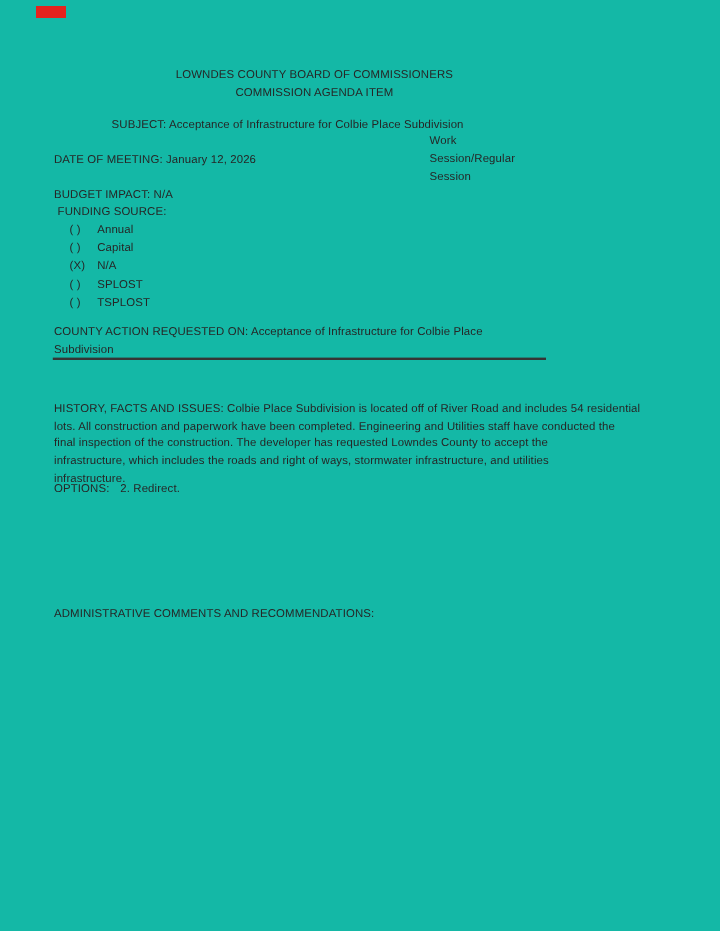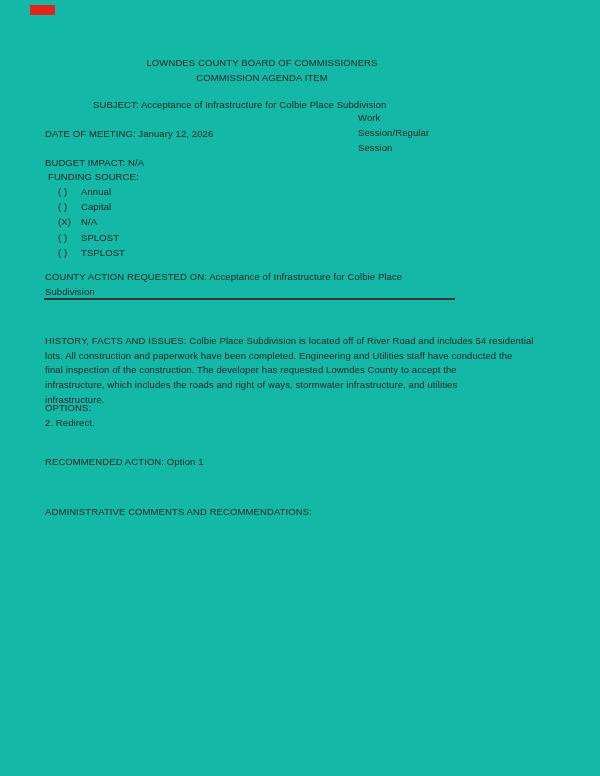--- a/index.html
+++ b/index.html
@@ -48,21 +48,21 @@
   }
   .county-action{ left: 45px;  top: 269px; line-height: 15.2px; }
   .rule {
     left: 44px;
     top: 298px;
     width: 411px;
     height: 2px;
     background: #353535;
   }
   .history      { left: 45px;  top: 306px; line-height: 14.7px; margin-top: 28px; }
-  .options-row  { left: 45px;  top: 400px; line-height: 15px; display: flex; flex-direction: column; }
+  .options-row  { left: 45px;  top: 400px; line-height: 15px; display: flex; }
   .opt-label    { white-space: pre; margin-right: 9px; }
   .recommended  { left: 45px;  top: 454px; line-height: 15px; }
   .dept-row     { left: 45px;  top: 479px; line-height: 15px; width: 500px; }
   .dept-head    { position: absolute; left: 187px; top: 0; }
   .admin        { left: 45px;  top: 504px; line-height: 15px; }
   .ul {
     text-decoration: underline;
     text-underline-offset: 2px;
   }
   .nowrap { white-space: nowrap; }
@@ -126,18 +126,17 @@
     <div class="nowrap">infrastructure.</div>
   </div>
 
   <div class="abs options-row">
     <span class="opt-label">OPTIONS:</span>
     <div class="opt-items">
       <div class="nowrap">2. Redirect.</div>
     </div>
   </div>
 
-  <div class="abs recommended nowrap">RECOMMENDED ACTION: Option 1</div>
 
 
   <div class="abs admin nowrap">ADMINISTRATIVE COMMENTS AND RECOMMENDATIONS:</div>
 
 </div>
 
 </body></html>

